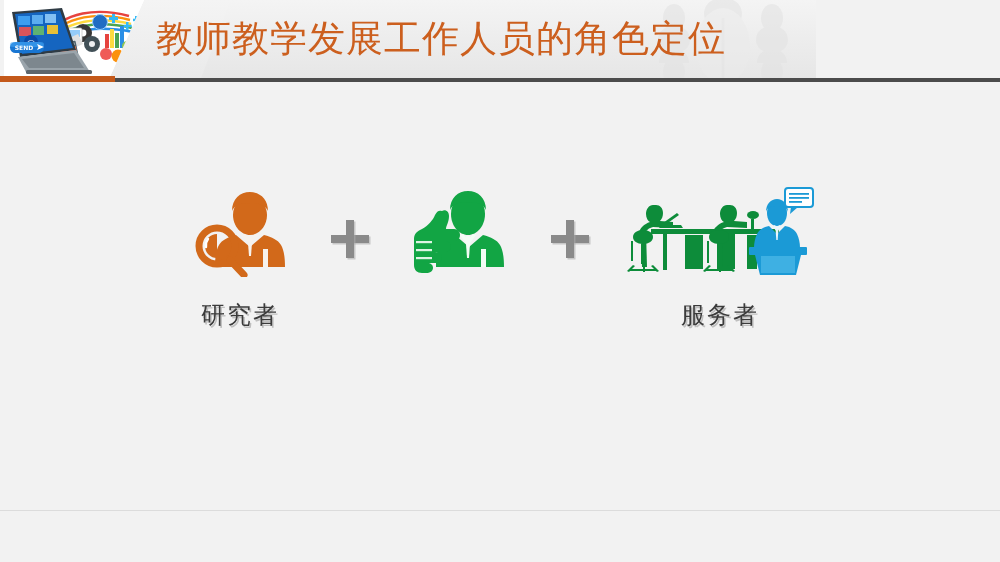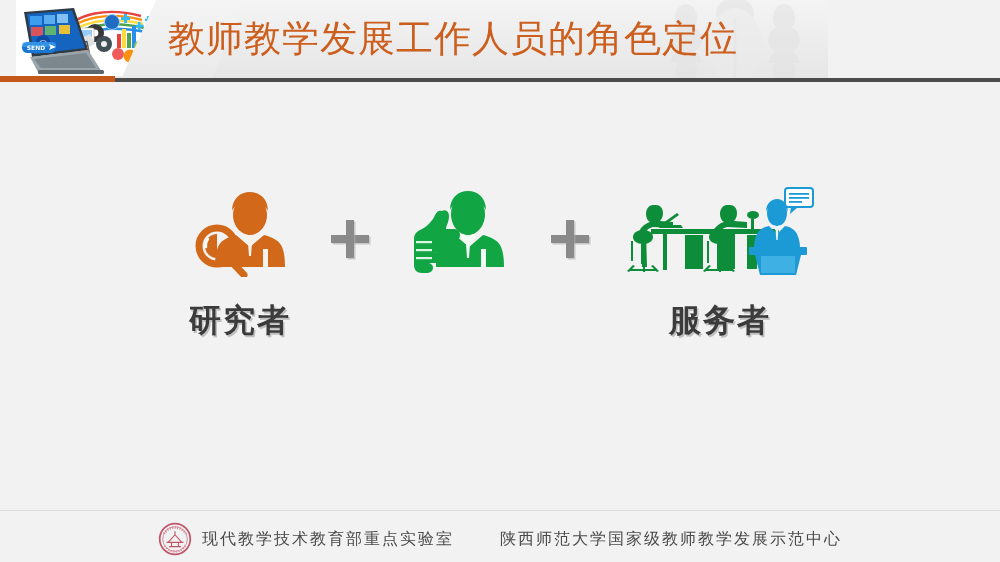--- a/index.html
+++ b/index.html
@@ -11,21 +11,21 @@
   }
   .slide {
     position: relative;
     width: 1000px; height: 562px;
     background: #f2f2f2;
     overflow: hidden;
   }
 
   
   .header {
-    position: absolute; left: 16px; top: 0;
+    position: absolute; left: 4px; top: 0;
     width: 812px; height: 80px;
     background: linear-gradient(to bottom, #f4f4f4 0%, #ececec 55%, #e6e6e6 100%);
     overflow: hidden;
   }
   .hdr-watermark {
     position: absolute; right: 18px; top: -26px;
     width: 150px; height: 130px;
     opacity: .55;
     pointer-events: none;
   }
@@ -82,22 +82,22 @@
   }
   .role {
     width: 150px;
     display: flex; flex-direction: column;
     align-items: center;
   }
   .role-icon { height: 92px; display: flex; align-items: flex-end; justify-content: center; }
   .role-wide { width: 230px; justify-content: center; }
   .role-label {
     margin-top: 22px;
-    font-size: 32px;
-    font-weight: bold;
+    font-size: 24px;
+    font-weight: normal;
     color: #3b3b3b;
     letter-spacing: 2px;
     text-shadow: 1.5px 1.5px 0.5px rgba(150,150,150,.55);
     white-space: nowrap;
   }
   .plus {
     width: 70px;
     height: 92px;
     display: flex; align-items: center; justify-content: center;
     position: relative;
@@ -383,26 +383,14 @@
       </div>
       <div class="role-label">服务者</div>
     </div>
 
   </div>
 
   <div class="footer-rule"></div>
 
   <div class="page-num">10</div>
 
-  <div class="footer-center">
-    <svg class="seal" viewBox="0 0 40 40">
-      <circle cx="20" cy="20" r="18" fill="none" stroke="#bf5568" stroke-width="2"></circle>
-      <circle cx="20" cy="20" r="14.5" fill="none" stroke="#cf7d8c" stroke-width="1"></circle>
-      <path d="M10 24 h20 M12 24 l8 -9 l8 9 M20 15 v-4 M16 24 v5 M24 24 v5 M13 29 h14" stroke="#bf5568" stroke-width="1.3" fill="none"></path>
-      <path d="M7 14 a15 15 0 0 1 26 0" fill="none" stroke="#d98d9a" stroke-width="3" stroke-dasharray="1.4 1.6"></path>
-      <path d="M8 28 a14 14 0 0 0 24 0" fill="none" stroke="#d98d9a" stroke-width="2.4" stroke-dasharray="1.4 1.6"></path>
-    </svg>
-    <span class="footer-text">现代教学技术教育部重点实验室</span>
-    <span class="footer-gap"></span>
-    <span class="footer-text">陕西师范大学国家级教师教学发展示范中心</span>
-  </div>
 
 </div>
 
 </body></html>

